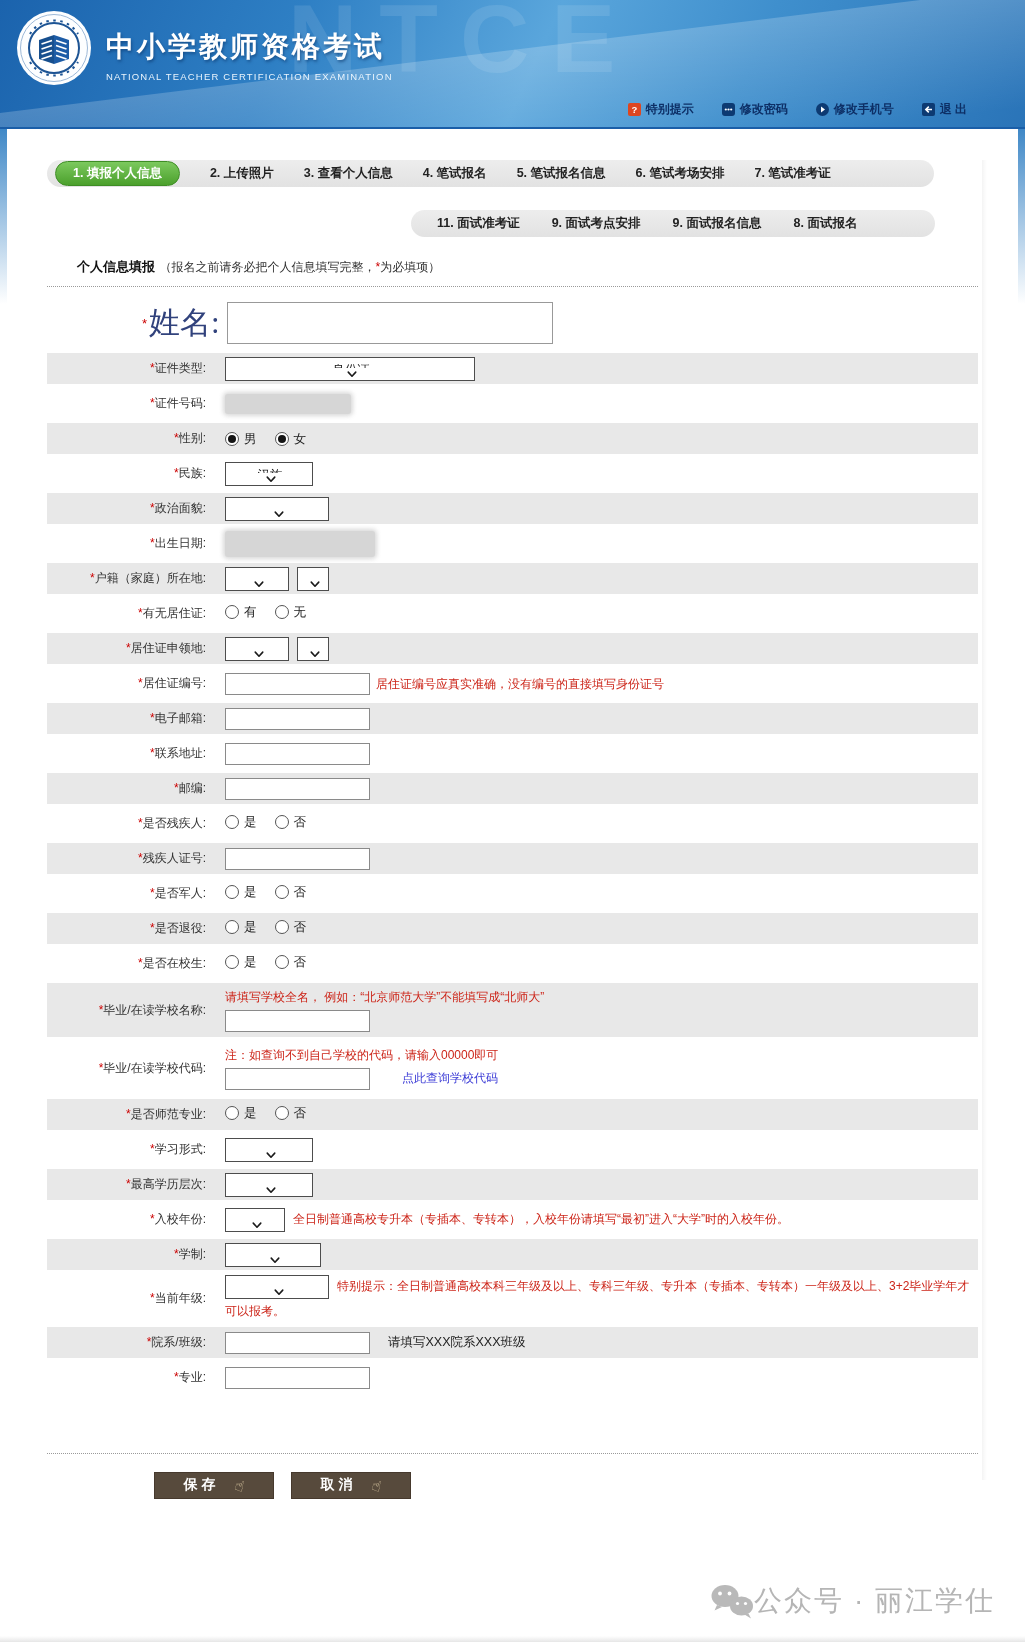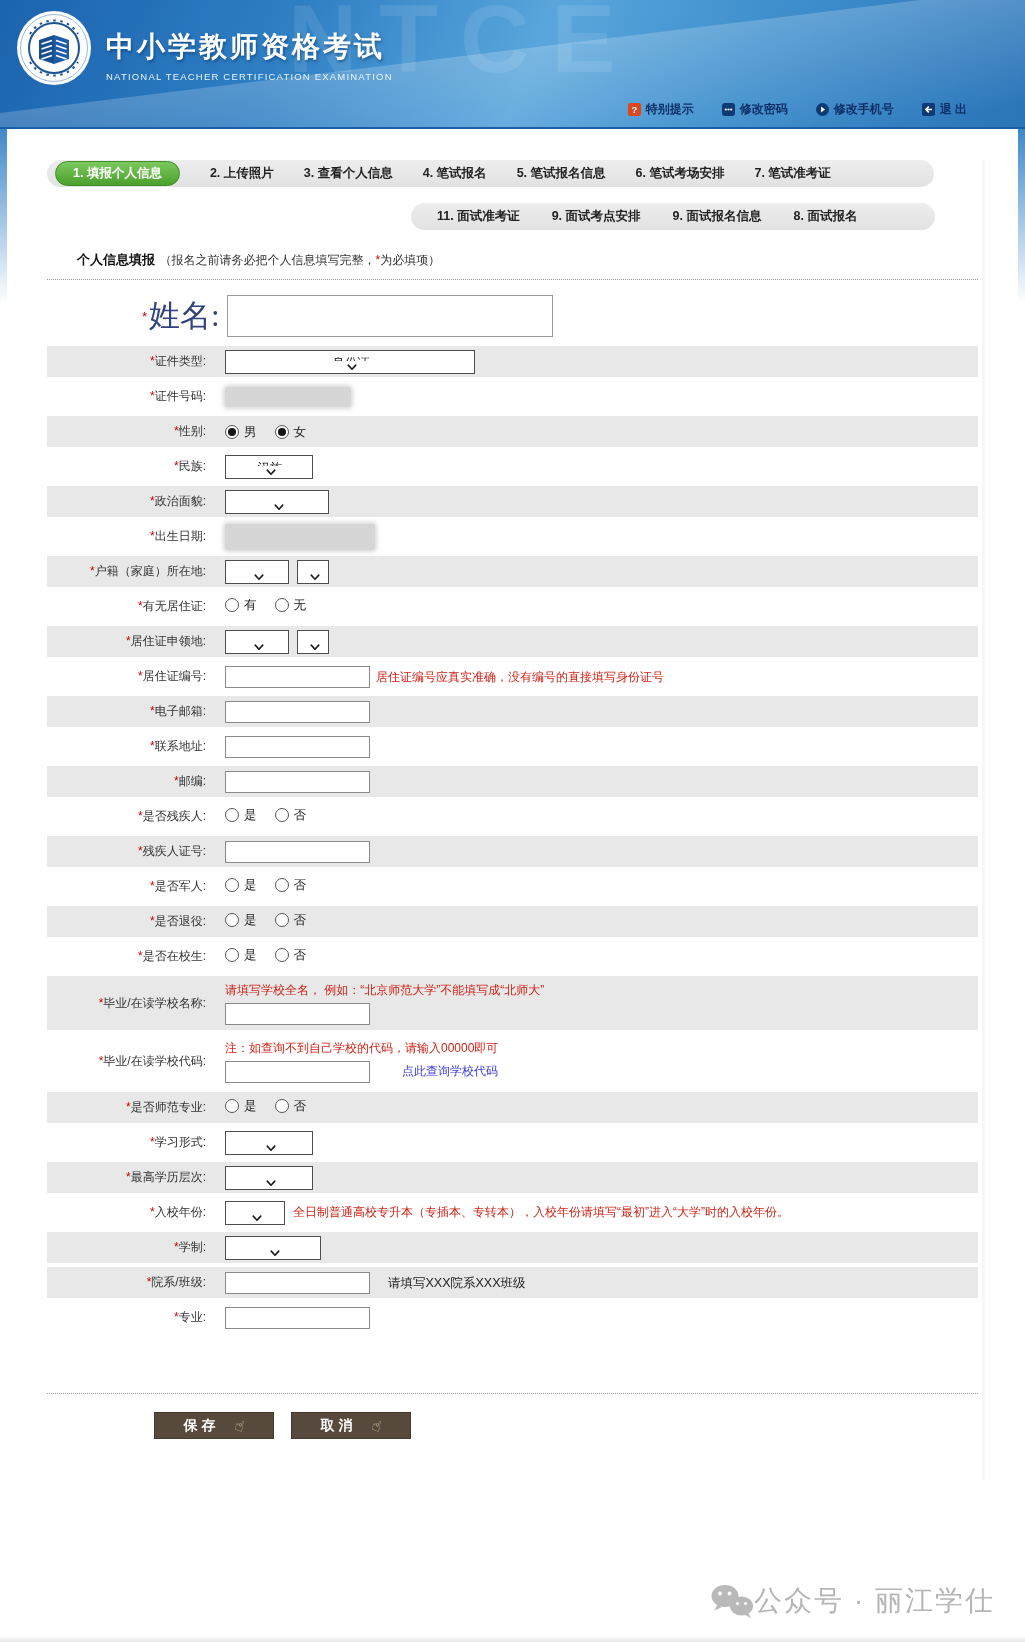--- a/index.html
+++ b/index.html
@@ -47,21 +47,21 @@
     background:linear-gradient(90deg,rgba(0,0,0,0.045),rgba(0,0,0,0));}
   
   .content{position:absolute;top:129px;left:0;width:1025px;padding:0 47px;box-sizing:border-box;}
   
   .tabbar{
     background:linear-gradient(#ededed,#e2e2e2);
     border-radius:14px;height:27px;display:flex;align-items:center;gap:30px;
     padding:0 10px 0 6px;box-sizing:border-box;
   }
   .tabbar1{margin-top:31px;width:887px;}
-  .tabbar2{margin-top:16px;margin-left:364px;width:524px;gap:32px;padding-left:26px;text-align:center;}
+  .tabbar2{margin-top:23px;margin-left:364px;width:524px;gap:32px;padding-left:26px;text-align:center;}
   .tab{font-size:12.5px;font-weight:bold;color:#222;white-space:nowrap;cursor:pointer;}
   .tab.active{
     background:linear-gradient(#7cc95e,#4ba02c);
     border:1px solid #3e8d25;border-radius:13px;color:#fff;
     padding:3px 17px;margin-left:2px;
   }
   
   .section-head{
     margin-top:20px;padding:0 30px 10px 30px;border-bottom:1px dotted #9a9a9a;
   }
@@ -525,20 +525,33 @@
           <div class="field-line"><span class="sel" style="width: 96px;">
               <span class="sel-val"></span>
               <span class="chev">
                 <svg width="12" height="12" viewBox="0 0 16 16">
                   <path d="M3 5.5L8 11l5-5.5" fill="none" stroke="#1a1a1a" stroke-width="2.1" stroke-linecap="round" stroke-linejoin="round"></path>
                 </svg>
               </span>
             </span></div>
         </div>
       </div>
+      <div class="form-row white">
+        <div class="row-label"><span class="star">*</span><span>当前年级:</span></div>
+        <div class="row-fields">
+          <div class="field-line"><span class="sel" style="width: 104px;">
+              <span class="sel-val"></span>
+              <span class="chev">
+                <svg width="12" height="12" viewBox="0 0 16 16">
+                  <path d="M3 5.5L8 11l5-5.5" fill="none" stroke="#1a1a1a" stroke-width="2.1" stroke-linecap="round" stroke-linejoin="round"></path>
+                </svg>
+              </span>
+            </span><span class="hint-red">特别提示：全日制普通高校本科三年级及以上、专科三年级、专升本（专插本、专转本）一年级及以上、3+2毕业学年才可以报考。</span></div>
+        </div>
+      </div>
       <div class="form-row gray">
         <div class="row-label"><span class="star">*</span><span>院系/班级:</span></div>
         <div class="row-fields">
           <div class="field-line"><input class="txt" type="text" value="" style="width: 145px;"><span class="hint-dark">请填写XXX院系XXX班级</span></div>
         </div>
       </div>
       <div class="form-row white">
         <div class="row-label"><span class="star">*</span><span>专业:</span></div>
         <div class="row-fields">
           <div class="field-line"><input class="txt" type="text" value="" style="width: 145px;"></div>

